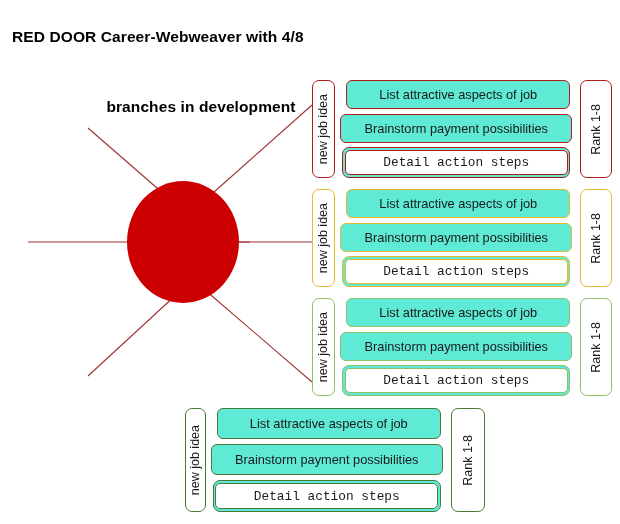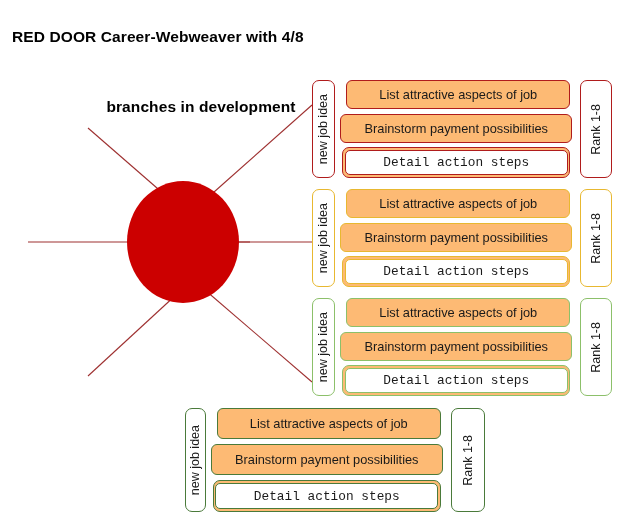--- a/index.html
+++ b/index.html
@@ -82,21 +82,21 @@
     flex-direction: column;
     justify-content: space-between;
     box-sizing: border-box;
     position: relative;
   }
 
   .step {
     border-style: solid;
     border-width: 1.6px;
     border-radius: 6px;
-    background: #fdba74;
+    background: #5eead4;
     display: flex;
     align-items: center;
     justify-content: center;
     box-sizing: border-box;
     font-size: 12.8px;
     color: #1a1a1a;
     white-space: nowrap;
     position: relative;
   }
 

